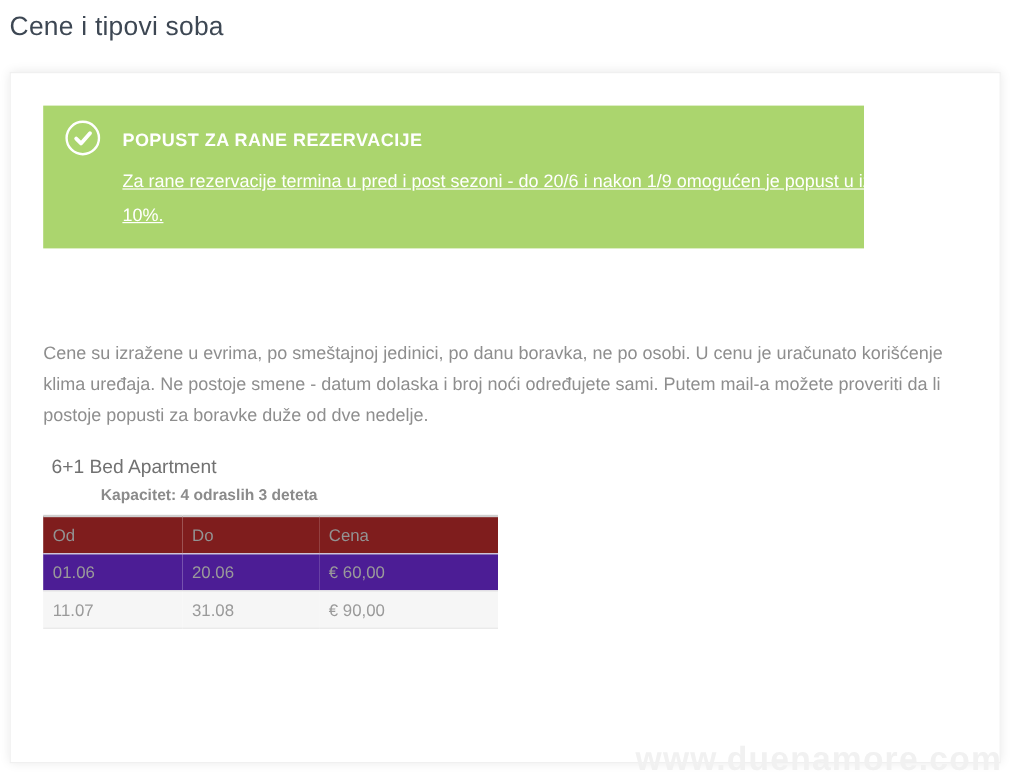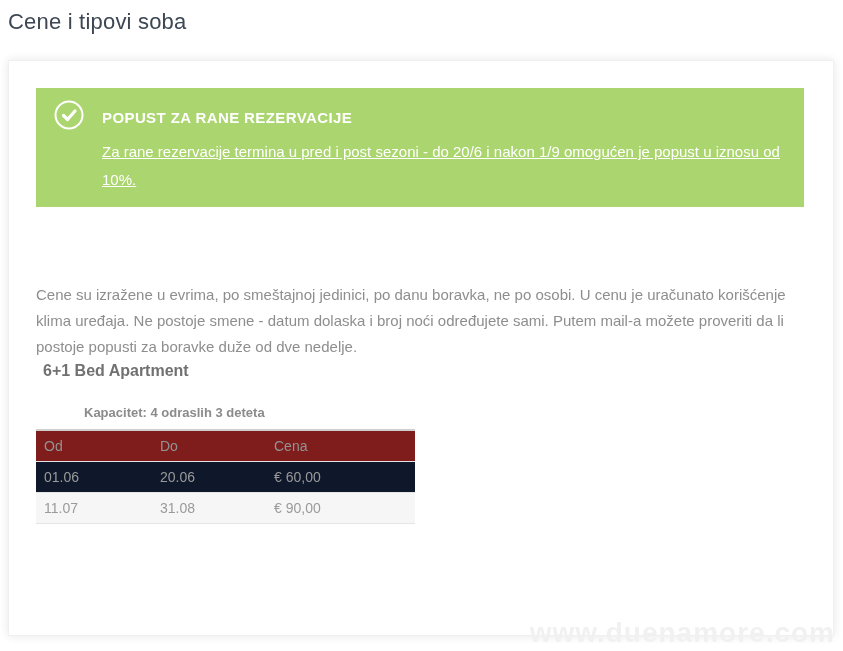--- a/index.html
+++ b/index.html
@@ -22,21 +22,21 @@
     position: absolute;
     left: 8px; top: 60px;
     width: 826px; height: 576px;
     background: #ffffff;
     border: 1px solid #f0f0f0;
     box-shadow: 0 0 9px rgba(0,0,0,0.10);
   }
   .alert {
     position: absolute;
     left: 27px; top: 27px;
-    width: 768px; height: 119px;
+    width: 684px; height: 119px;
     background: #abd56e;
     color: #ffffff;
   }
   .alert-icon {
     position: absolute;
     left: 18px; top: 12px;
     width: 30px; height: 30px;
     display: block;
   }
   .alert-title {
@@ -58,23 +58,23 @@
   .intro {
     position: absolute;
     left: 27px; top: 221px;
     width: 768px;
     font-size: 15px;
     line-height: 26px;
     color: #8e8e8e;
   }
   .room-name {
     position: absolute;
-    left: 34px; top: 301px;
+    left: 34px; top: 320px;
     font-size: 16px;
-    font-weight: bold;
+    font-weight: normal;
     color: #717171;
   }
   .room-capacity {
     position: absolute;
     left: 34px; top: 344px;
     font-size: 13px;
     font-weight: bold;
     color: #8b8b8b;
     margin-left: 41px;
   }
@@ -88,21 +88,21 @@
   .price-table th, .price-table td {
     height: 31px;
     padding: 0 0 0 8px;
     text-align: left;
     vertical-align: middle;
     font-size: 14px;
     font-weight: normal;
     border-bottom: 1px solid #e5e5e5;
   }
   .price-table th { background: #7f1d1d; color: #939393; }
-  .price-table td { color: #9a9a9a; background: #0f172a; }
+  .price-table td { color: #9a9a9a; background: #4c1d95; }
   .price-table tbody tr:nth-child(even) td { background: #f6f6f6; }
   .col-od { width: 116px; }
   .col-do { width: 114px; }
   .col-cena { width: 149px; }
   .watermark {
     position: absolute;
     right: 8px; bottom: 2px;
     font-size: 28px;
     font-weight: bold;
     color: #f1f1f1;

